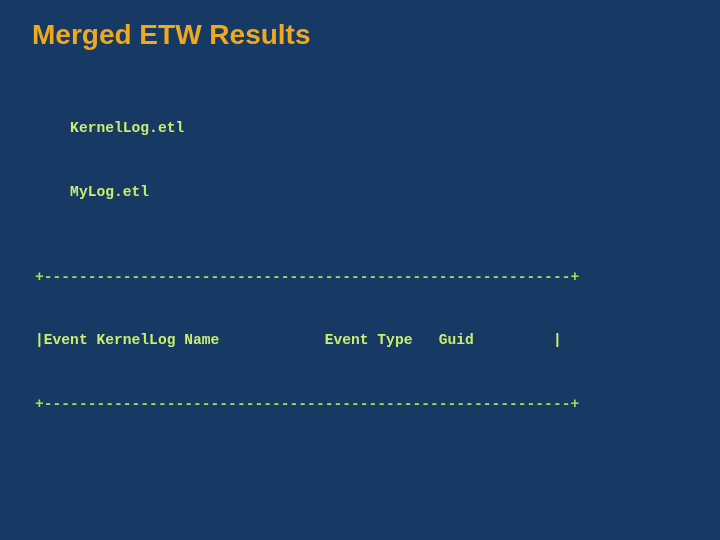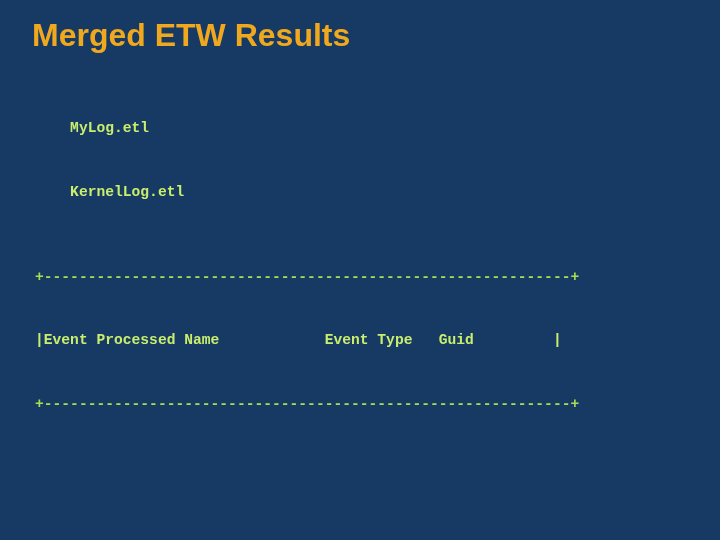--- a/index.html
+++ b/index.html
@@ -17,21 +17,21 @@
     position: relative;
     width: 720px;
     height: 540px;
     background: #163a63;
   }
   #title {
     position: absolute;
     left: 32px;
     top: 17px;
     font-family: "Liberation Sans", sans-serif;
-    font-size: 32px;
+    font-size: 28px;
     font-weight: bold;
     color: #f0a81e;
     letter-spacing: 0px;
     white-space: pre;
     line-height: 36px;
   }
   #console {
     position: absolute;
     left: 35px;
     top: 76px;
@@ -53,25 +53,25 @@
   }
 </style>
 </head>
 <body>
 
 <div id="slide">
 
   <div id="title">Merged ETW Results</div>
 
   <div id="console">
+    <span class="line">    KernelLog.etl</span>
     <span class="line">    MyLog.etl</span>
-    <span class="line">    KernelLog.etl</span>
 
     <span class="line rule">+------------------------------------------------------------+</span>
-    <span class="line">|Event Processed Name            Event Type   Guid         |</span>
+    <span class="line">|Event KernelLog Name            Event Type   Guid         |</span>
     <span class="line rule">+------------------------------------------------------------+</span>
 
     
     
     
     
     
     
     
     

